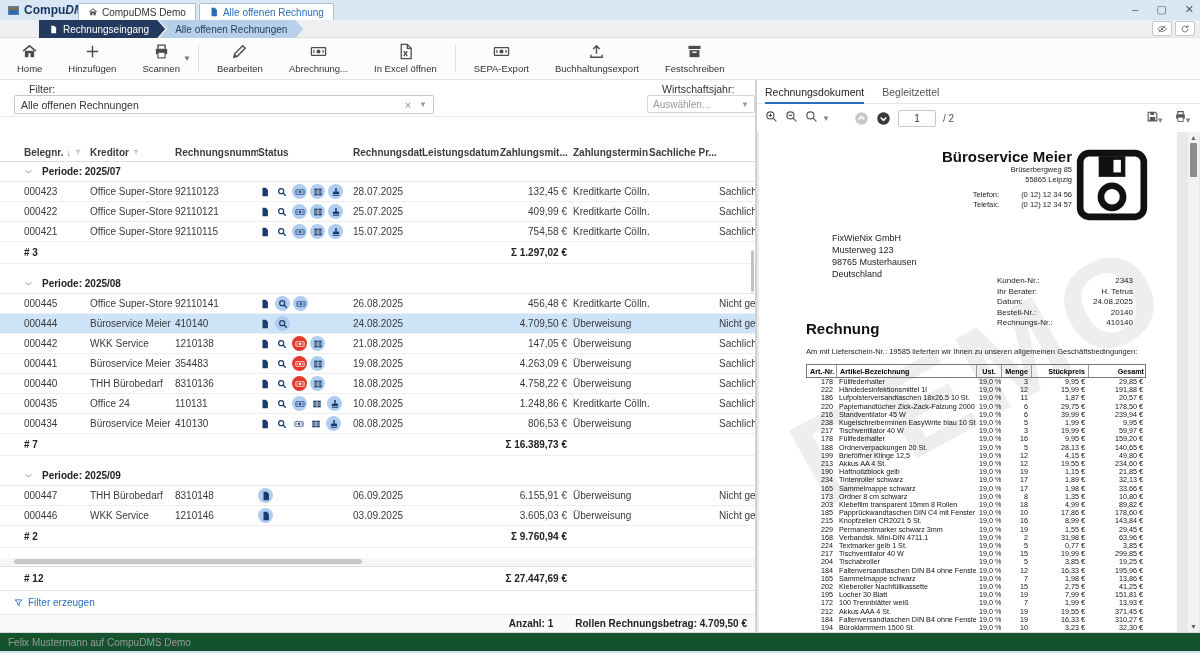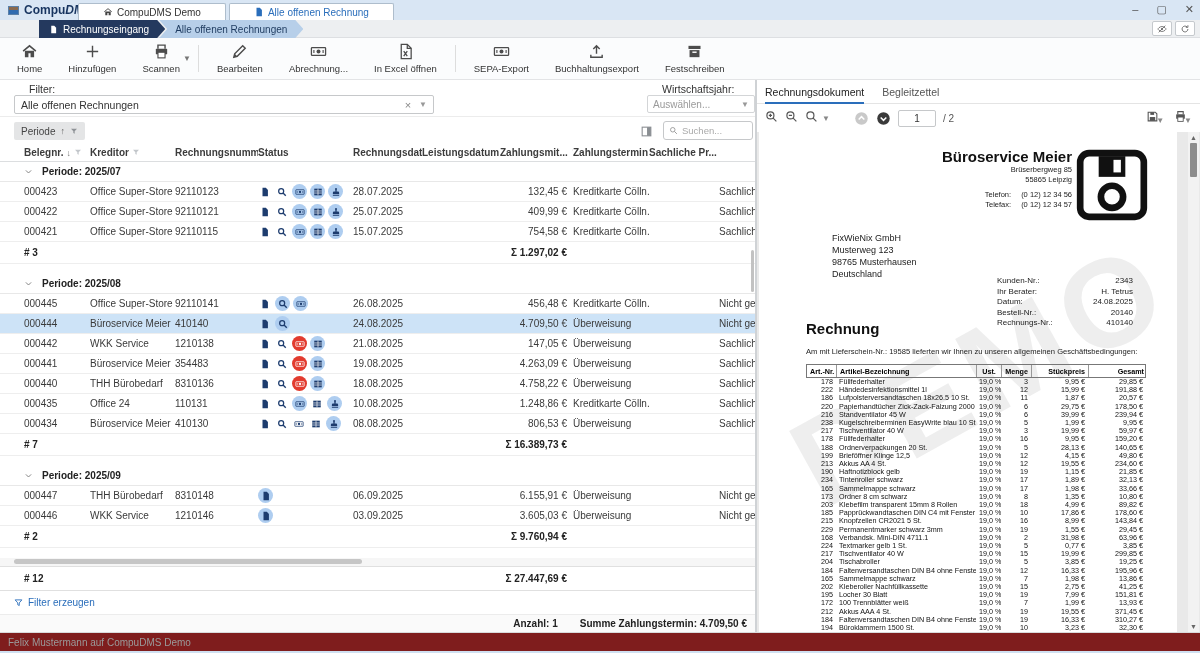--- a/index.html
+++ b/index.html
@@ -8,21 +8,21 @@
   .app { position:absolute; inset:0; background:#fff; }
 
   
   .titlebar { position:absolute; top:0; left:0; right:0; height:20px; background:#d9e6f4; }
   .brand { position:absolute; left:8px; top:3px; display:flex; align-items:center; gap:5px; }
   .brand .winico { width:11px; height:9px; background:linear-gradient(180deg,#8a6a4f 0 40%,#2f6bb0 40% 100%); border:1px solid #5a80a8; }
   .brand-name { font-size:12px; font-weight:bold; color:#17345f; }
   .brand-name .suffix { font-style:italic; }
   .app-tabs { position:absolute; left:78px; bottom:0; display:flex; gap:3px; }
   .app-tab { height:17px; background:#fff; border:1px solid #aebdcc; border-bottom:none; border-radius:2px 2px 0 0;
-    display:flex; align-items:center; gap:4px; padding:0 24px; font-size:10px; color:#333; }
+    display:flex; align-items:center; gap:4px; padding:0 9px; font-size:10px; color:#333; }
   .app-tab .ic svg{ width:10px; height:10px; color:#444; }
   .app-tab.active { color:#2a6ebb; }
   .app-tab.active .ic svg{ color:#2a6ebb; }
   .winctl { position:absolute; right:6px; top:2px; display:flex; gap:18px; font-size:11px; color:#555; }
   .winctl span { cursor:default; line-height:14px; }
 
   
   .crumbbar { position:absolute; top:20px; left:0; right:0; height:18px; background:#edeff1; border-bottom:1px solid #dddfe2; display:flex; }
   .crumb { height:18px; display:flex; align-items:center; gap:5px; font-size:10px; padding:0 16px 0 10px;
     clip-path:polygon(0 0, calc(100% - 8px) 0, 100% 50%, calc(100% - 8px) 100%, 0 100%); }
@@ -129,40 +129,40 @@
   .pv-scroll .arr.up { top:2px; } .pv-scroll .arr.down { bottom:2px; }
   .pv-scroll .thumb { position:absolute; left:2px; top:11px; width:7px; height:34px; background:#8d8d8d; border-radius:1px; }
 
   
   .watermark { position:absolute; left:18px; top:170px; font-size:125px; font-weight:bold; color:rgba(120,120,120,0.13);
     transform:rotate(-29deg); letter-spacing:8px; white-space:nowrap; }
   .doc-company { position:absolute; right:105px; top:16px; text-align:right; }
   .doc-company .name { font-size:15px; font-weight:bold; color:#111; }
   .doc-company .addr { font-size:7.5px; color:#222; line-height:9.5px; }
   .doc-contact { position:absolute; right:105px; top:58px; font-size:7.5px; color:#222; }
-  .doc-contact .crow { display:flex; gap:10px; justify-content:flex-end; line-height:10px; }
+  .doc-contact .crow { display:flex; gap:22px; justify-content:flex-end; line-height:10px; }
   .doc-logo { position:absolute; right:28px; top:16px; width:74px; height:74px; }
   .doc-recipient { position:absolute; left:73px; top:100px; font-size:9px; color:#222; line-height:12px; }
   .doc-meta { position:absolute; right:44px; top:144px; font-size:8px; color:#222; }
   .doc-meta .mrow { display:flex; line-height:10.5px; }
   .doc-meta .ml { width:78px; text-align:left; }
   .doc-meta .mv { width:58px; text-align:right; }
   .doc-title { position:absolute; left:47px; top:188px; font-size:15px; font-weight:bold; color:#111; }
   .doc-intro { position:absolute; left:47px; top:215px; font-size:7.6px; color:#222; }
   .inv { position:absolute; left:47px; top:232px; width:340px; }
   .inv-grid { display:grid; grid-template-columns:30px 140px 25px 30px 57px 58px; }
   .inv-head { border:1px solid #777; font-weight:bold; }
   .inv-head > div { font-size:7.2px; padding:1.5px 3px; border-right:1px solid #999; overflow:hidden; white-space:nowrap; }
   .inv-head > div:last-child { border-right:none; }
   .inv-row > div { font-size:7.2px; line-height:8.2px; padding:0 3px; overflow:hidden; white-space:nowrap; color:#111; }
   .num { text-align:right; }
   .ctr { text-align:center; }
 
   
-  .statusbar { position:absolute; left:0; right:0; top:632px; height:19px; background:#7f1d1d; border-top:1px solid #d9dadb;
+  .statusbar { position:absolute; left:0; right:0; top:632px; height:19px; background:#14532d; border-top:1px solid #d9dadb;
     font-size:10px; color:#9a9a9a; display:flex; align-items:center; padding-left:8px; }
   .bottomstrip { position:absolute; left:0; right:0; bottom:0; height:2px; background:#cfe0f1; }
   .ic { display:inline-flex; }
 </style>
 </head>
 <body>
 
 <div class="app">
 
   <div class="titlebar">
@@ -330,42 +330,20 @@
         <span class="x">×</span>
         <span class="dd">▼</span>
       </div>
       <div class="lbl fy-label">Wirtschaftsjahr:</div>
       <div class="fy-select">
         <span class="val">Auswählen...</span>
         <span class="dd">▼</span>
       </div>
     </div>
 
-    <div class="grid-toolbar">
-      <div class="chip">
-        <span>Periode</span>
-        <span class="arrow">↑</span>
-        <span class="ic">
-            <svg viewBox="0 0 24 24">
-              <path d="M3 5h18l-7 8v7l-4-2v-5z" fill="currentColor"></path>
-            </svg>
-          </span>
-      </div>
-      <span class="colchooser"><svg viewBox="0 0 24 24">
-            <rect x="4" y="4" width="16" height="16" fill="none" stroke="currentColor" stroke-width="2"></rect>
-            <rect x="13" y="4" width="7" height="16" fill="currentColor"></rect>
-          </svg></span>
-      <div class="searchbox">
-        <svg viewBox="0 0 24 24">
-            <circle cx="10" cy="10" r="6" fill="none" stroke="currentColor" stroke-width="2.4"></circle>
-            <path d="M14.5 14.5L21 21" stroke="currentColor" stroke-width="2.6"></path>
-          </svg>
-        <input type="text" placeholder="Suchen..." style="">
-      </div>
-    </div>
 
     <div class="grid-header grow" id="grid-header">
         <div class="gh"></div>
         <div class="gh">
           <span>Belegnr.</span>
           <span class="sort">↓</span>
           <span class="funnel"><svg viewBox="0 0 24 24">
               <path d="M3 5h18l-7 8v7l-4-2v-5z" fill="currentColor"></path>
             </svg></span>
         </div>
@@ -924,21 +902,21 @@
       <span class="filterlink">
         <svg viewBox="0 0 24 24">
             <path d="M3 5h18l-7 8v7l-4-2v-5z" fill="none" stroke="currentColor" stroke-width="2.4"></path>
           </svg>
         <span>Filter erzeugen</span>
       </span>
     </div>
 
     <div class="left-footer">
       <span>Anzahl: 1</span>
-      <span>Summe Zahlungstermin: 4.709,50 €</span>
+      <span>Rollen Rechnungsbetrag: 4.709,50 €</span>
     </div>
   </div>
 
   <div class="right">
     <div class="pv-tabs" id="pv-tabs">
         <div class="pv-tab active">Rechnungsdokument</div>
         <div class="pv-tab">Begleitzettel</div>
       </div>
 
     <div class="pv-toolbar">

